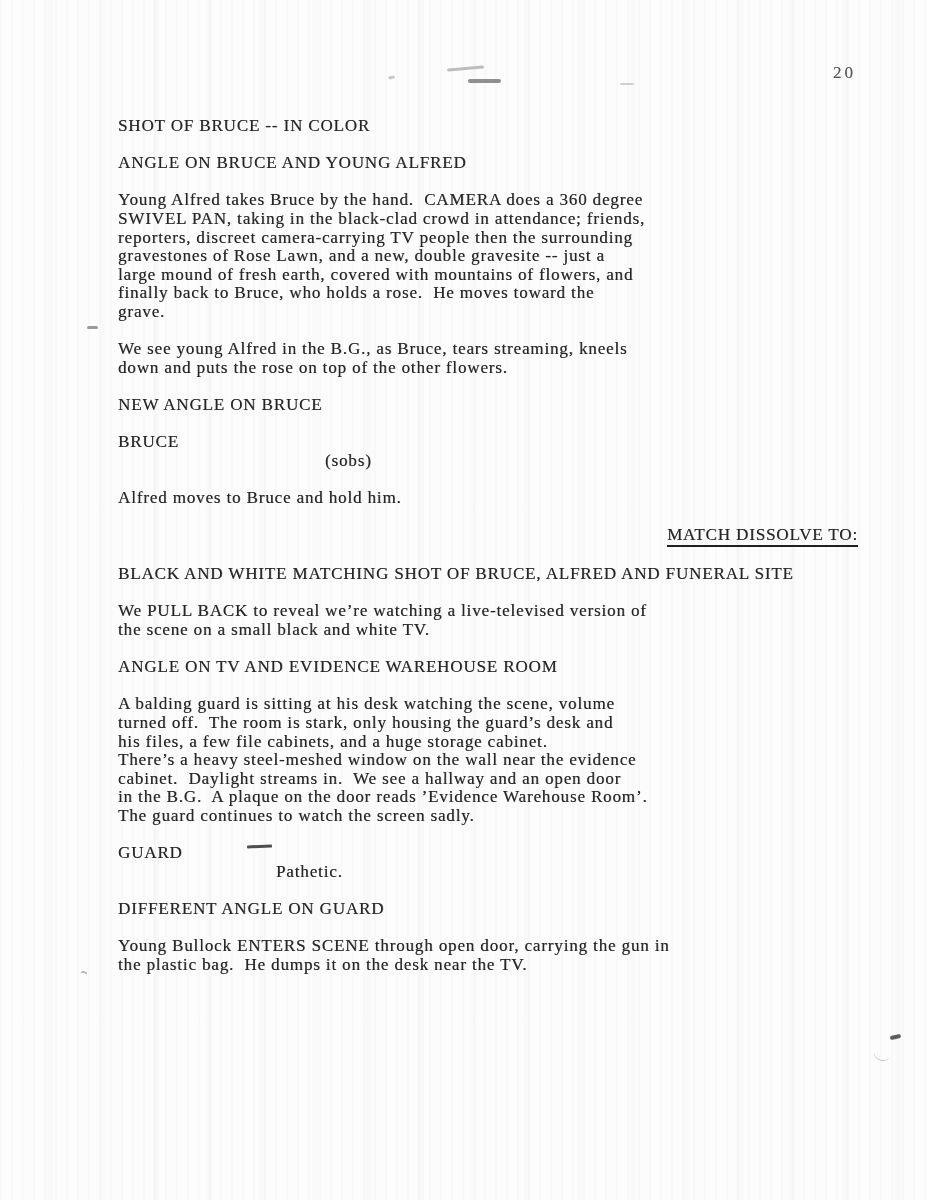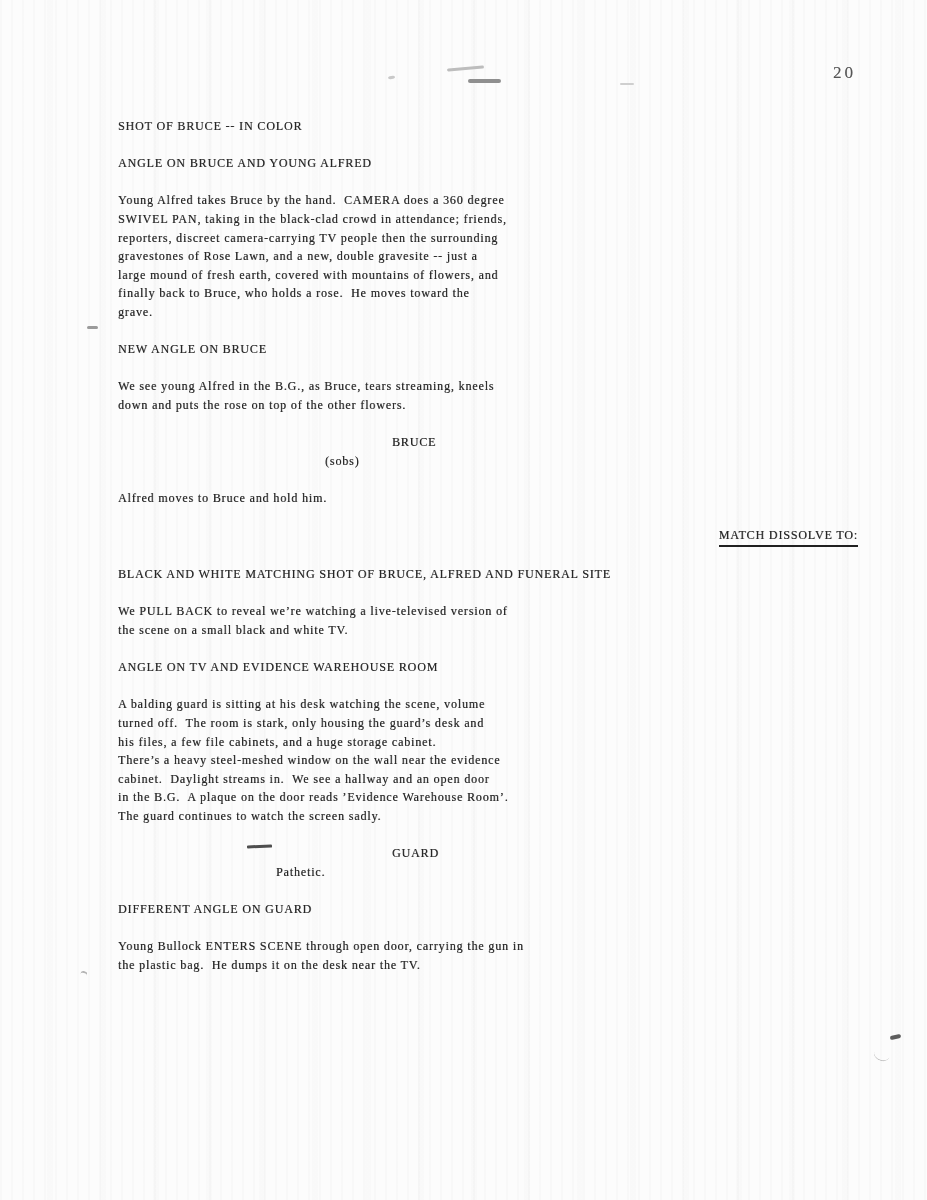--- a/index.html
+++ b/index.html
@@ -30,31 +30,31 @@
     font-size: 17px;
     letter-spacing: 3px;
     color: #565656;
     text-shadow: 0.3px 0.3px 0 rgba(80,80,80,0.4);
   }
   .script {
     position: absolute;
     left: 118px;
     top: 117px;
     width: 740px;
-    font-size: 12px;
+    font-size: 17px;
     line-height: 18.6px;
     letter-spacing: 0.86px;
     text-shadow: 0.45px 0.45px 0 rgba(38,38,38,0.5);
   }
   .blk {
     margin: 18.6px 0 0 0;
     white-space: pre-wrap;
   }
   .script .blk:first-child { margin-top: 0; }
-  .character { margin-left: 274px; }
+  .character { }
   .paren    { margin-left: 207px; margin-top: 0; }
   .dialogue { margin-left: 158px; margin-top: 0; }
   .transition { text-align: right; }
   .tr-text {
     display: inline-block;
     border-bottom: 2px solid #202020;
     padding-bottom: 0px;
   }
   
   .artifact { position: absolute; pointer-events: none; }
@@ -88,23 +88,23 @@
   <div class="script">
     <div class="blk heading">SHOT OF BRUCE -- IN COLOR</div>
     <div class="blk heading">ANGLE ON BRUCE AND YOUNG ALFRED</div>
     <div class="blk action">Young Alfred takes Bruce by the hand.  CAMERA does a 360 degree
 SWIVEL PAN, taking in the black-clad crowd in attendance; friends,
 reporters, discreet camera-carrying TV people then the surrounding
 gravestones of Rose Lawn, and a new, double gravesite -- just a
 large mound of fresh earth, covered with mountains of flowers, and
 finally back to Bruce, who holds a rose.  He moves toward the
 grave.</div>
-    <div class="blk heading">NEW ANGLE ON BRUCE</div>
     <div class="blk action">We see young Alfred in the B.G., as Bruce, tears streaming, kneels
 down and puts the rose on top of the other flowers.</div>
+    <div class="blk heading">NEW ANGLE ON BRUCE</div>
     <div class="blk character">BRUCE</div>
     <div class="blk paren">(sobs)</div>
     <div class="blk action">Alfred moves to Bruce and hold him.</div>
     <div class="blk transition"><span class="tr-text">MATCH DISSOLVE TO:</span></div>
     <div class="blk heading">BLACK AND WHITE MATCHING SHOT OF BRUCE, ALFRED AND FUNERAL SITE</div>
     <div class="blk action">We PULL BACK to reveal we’re watching a live-televised version of
 the scene on a small black and white TV.</div>
     <div class="blk heading">ANGLE ON TV AND EVIDENCE WAREHOUSE ROOM</div>
     <div class="blk action">A balding guard is sitting at his desk watching the scene, volume
 turned off.  The room is stark, only housing the guard’s desk and

